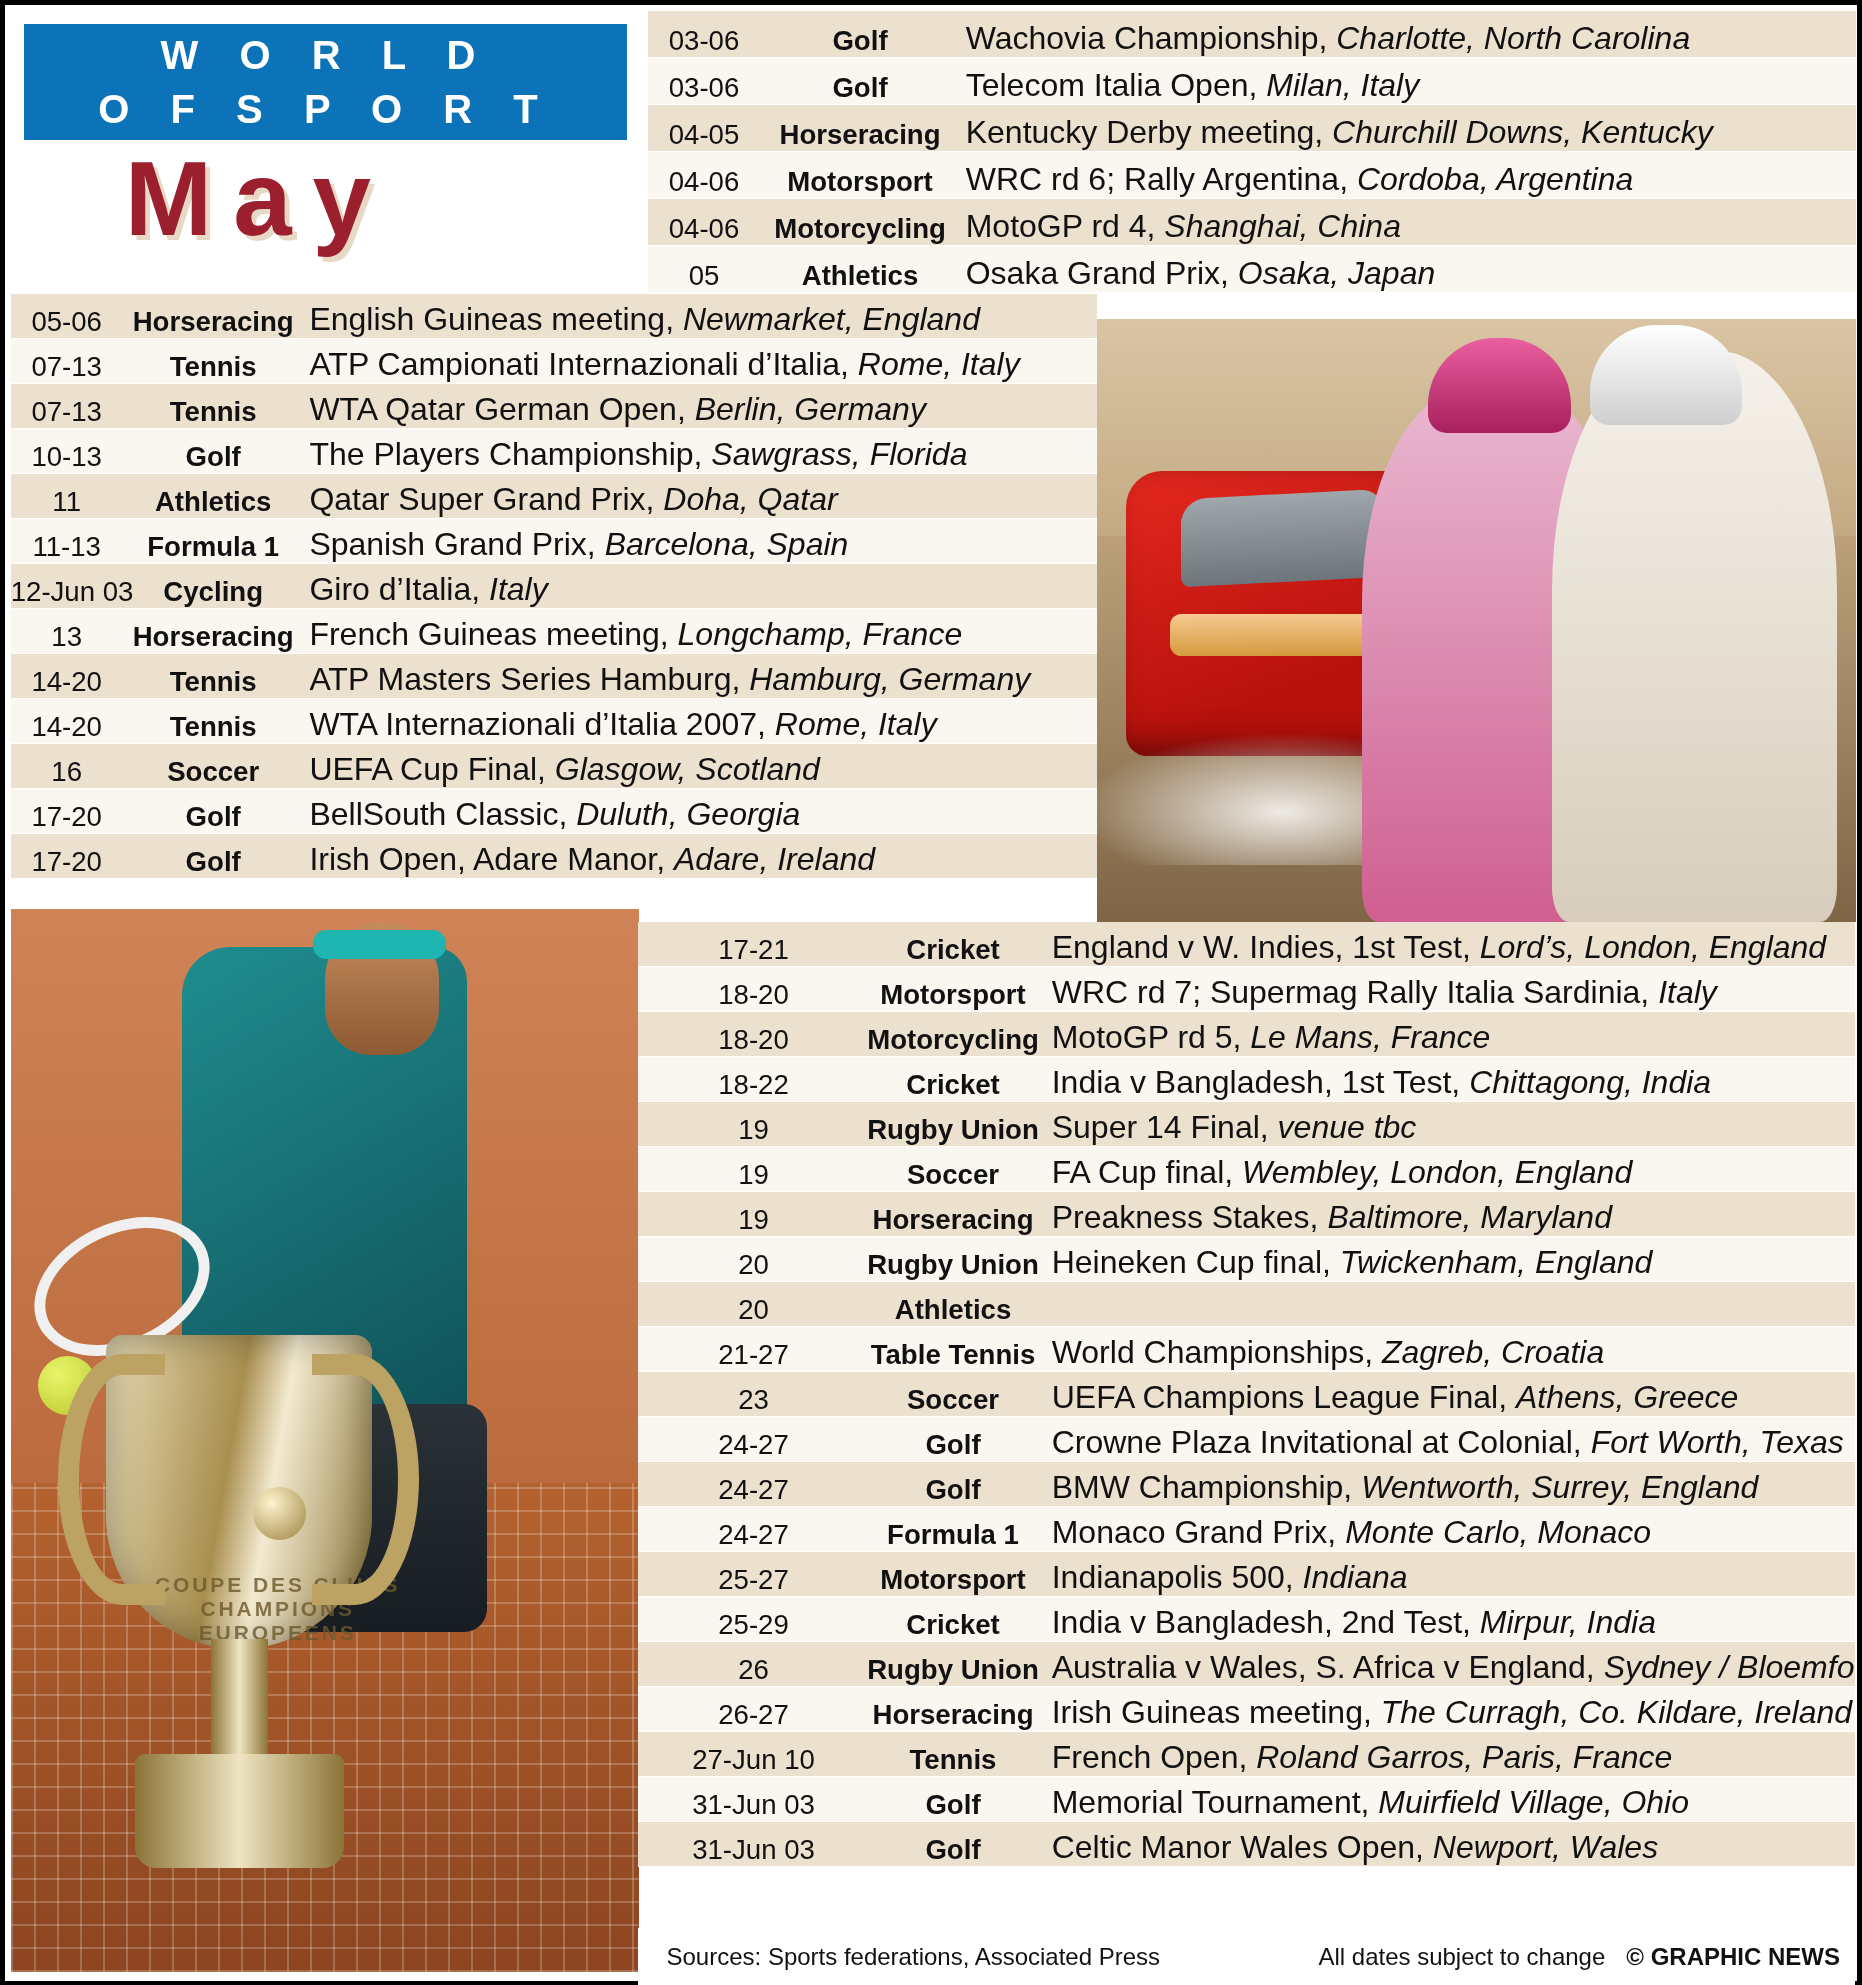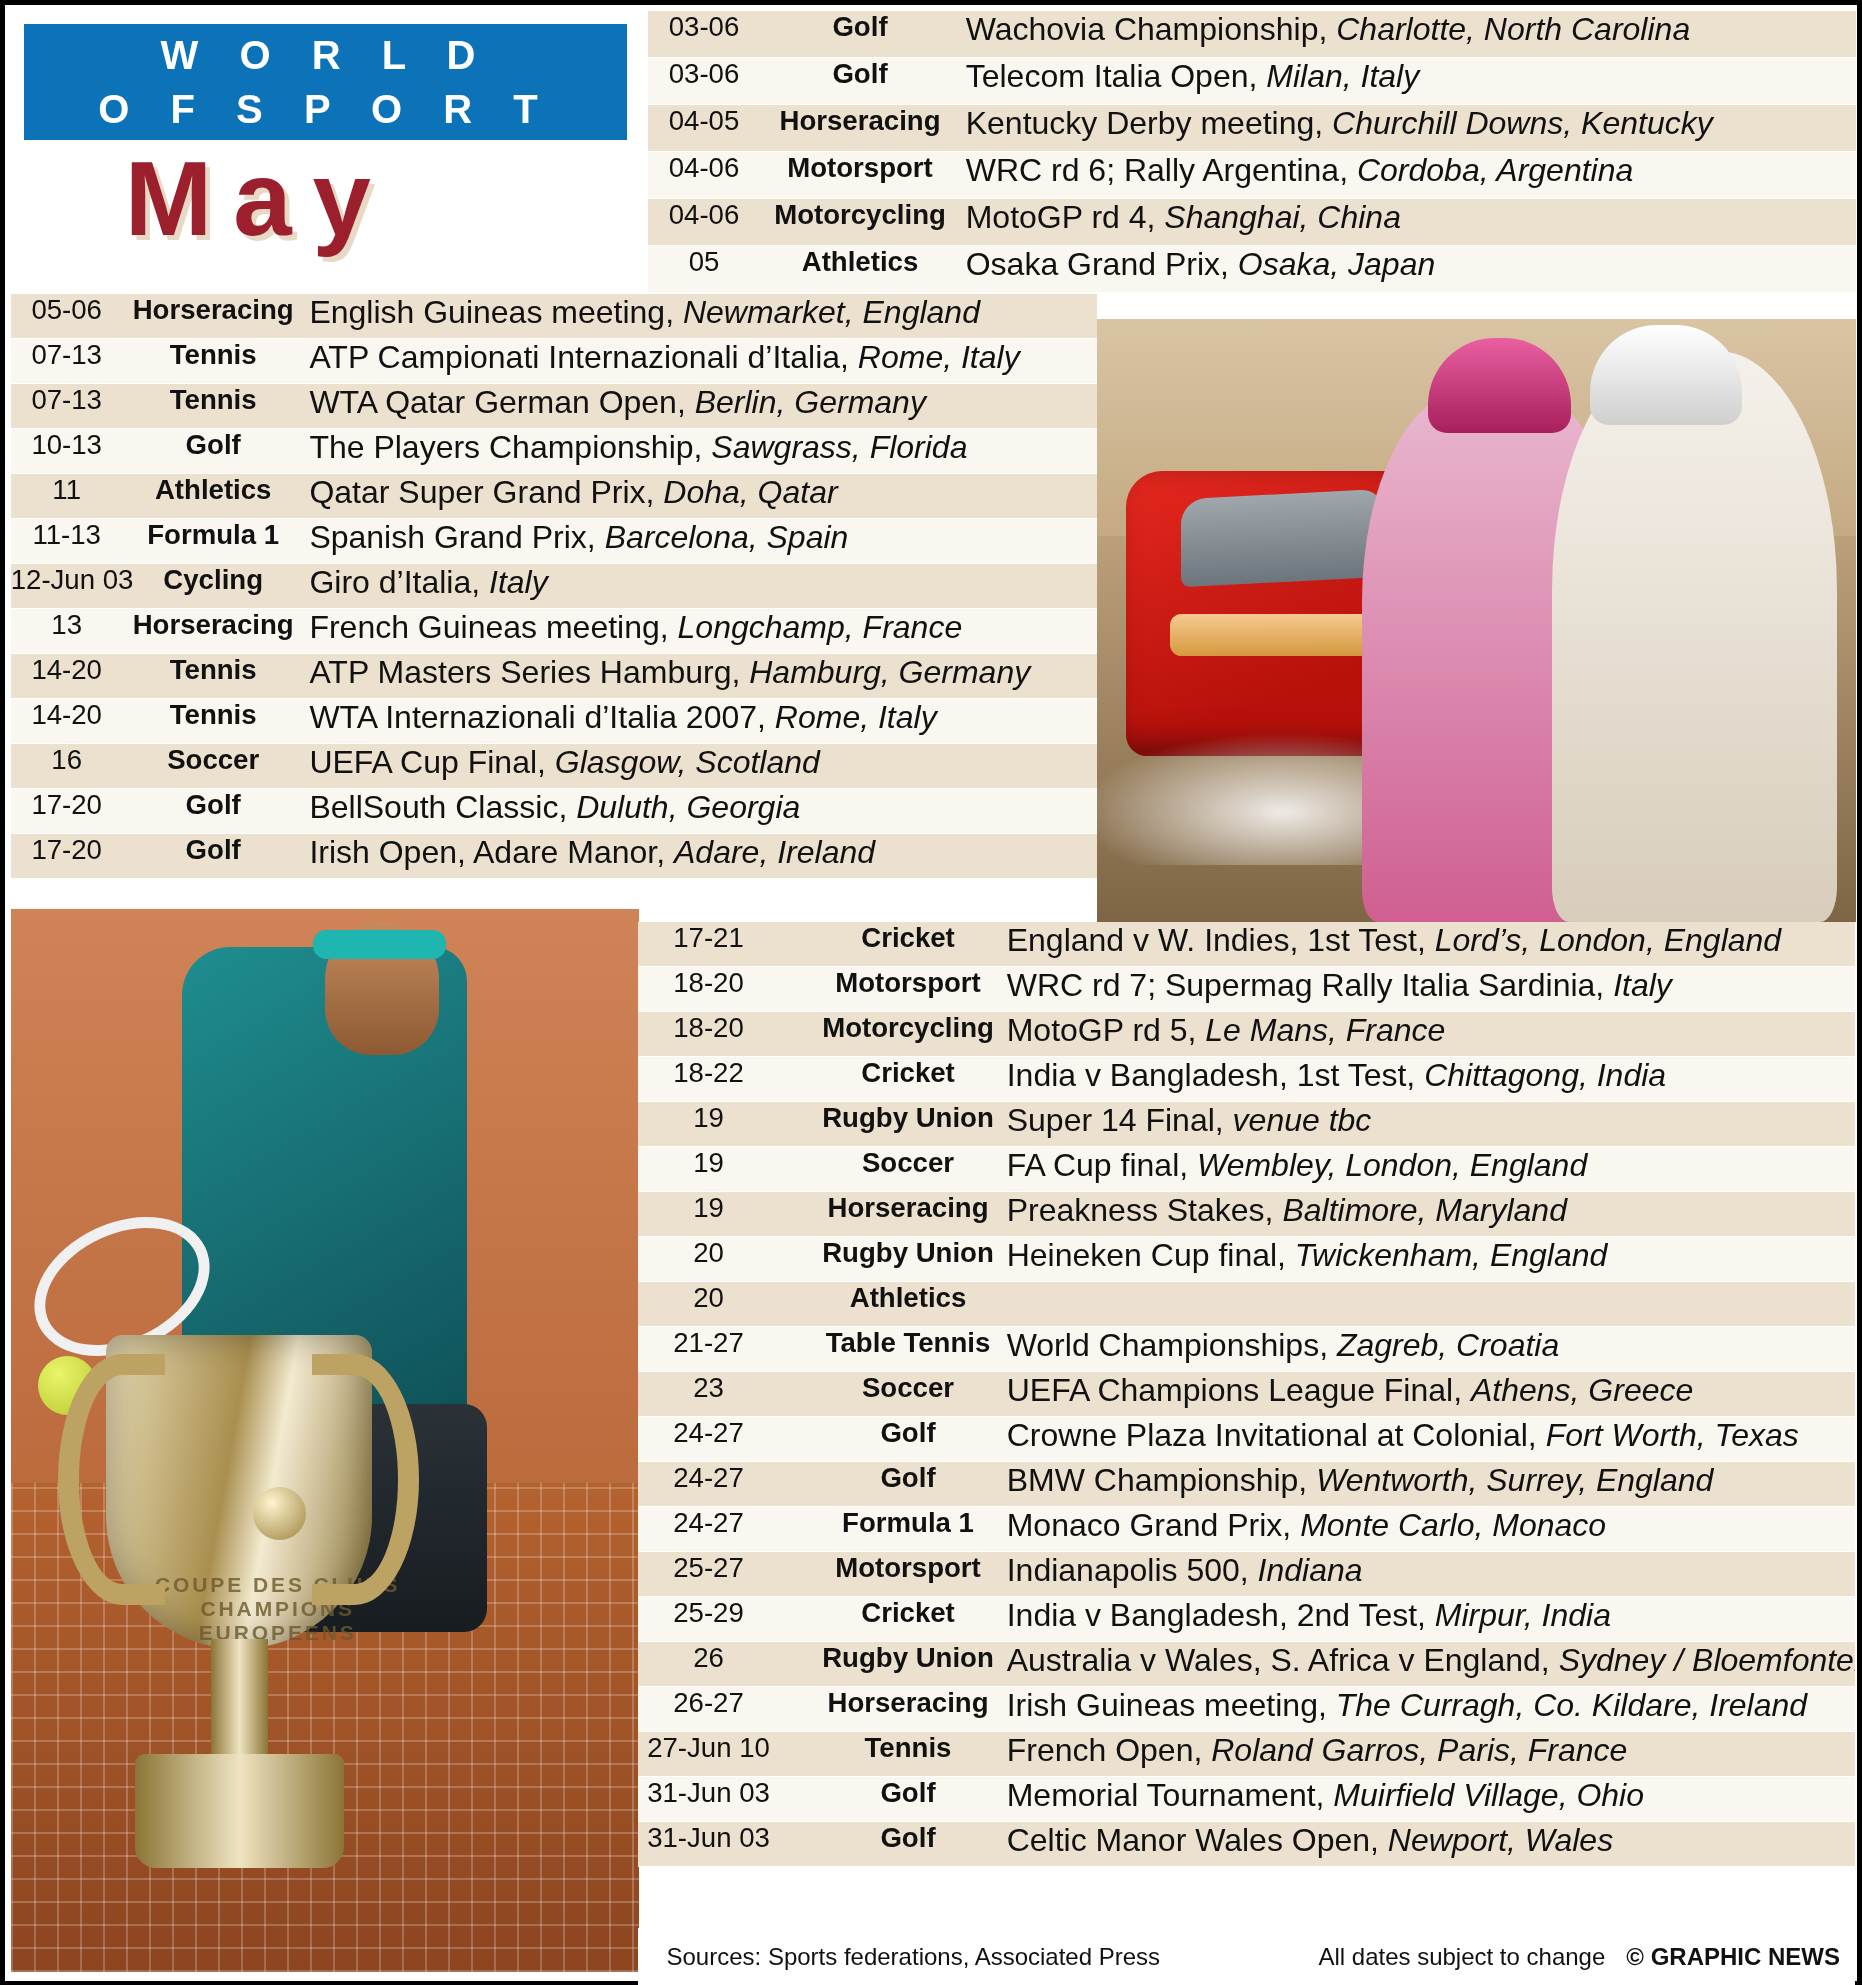--- a/index.html
+++ b/index.html
@@ -20,21 +20,21 @@
     width: 1862px;
     height: 1986px;
     border: 5.7px solid #000;
     box-sizing: border-box;
     background: #fff;
     padding-left: 32px;
   }
   
   .row {
     display: flex;
-    align-items: flex-start;
+    align-items: flex-end;
     box-sizing: border-box;
     border-bottom: 1px solid #ffffff;
   }
   .row.alt { background: #ece0cf; }
   .row.plain { background: #faf6f0; }
   .rdate {
     text-align: center;
     font-size: 27.6px;
     color: #111;
     white-space: nowrap;
@@ -221,21 +221,21 @@
     color:#6d5a2c; font-size:21px; letter-spacing:2.9px; font-weight:bold; opacity:.8;}
 
   
   #bot-table {
     position: absolute;
     left: 633px; top: 917px;
     width: 1217px;
     height: 1006px;
   }
   #bot-table .row { height: 45px; }
-  #bot-table .rdate { width: 141px; }
+  #bot-table .rdate { width: 141px; margin-left: 45px; }
   #bot-table .rsport { width: 186px; margin-left: 36px; }
 
   
   #footer {
     position: absolute;
     left: 633px; top: 1923px;
     width: 1217px;
     height: 57px;
     background: #ffffff;
     display: flex;

